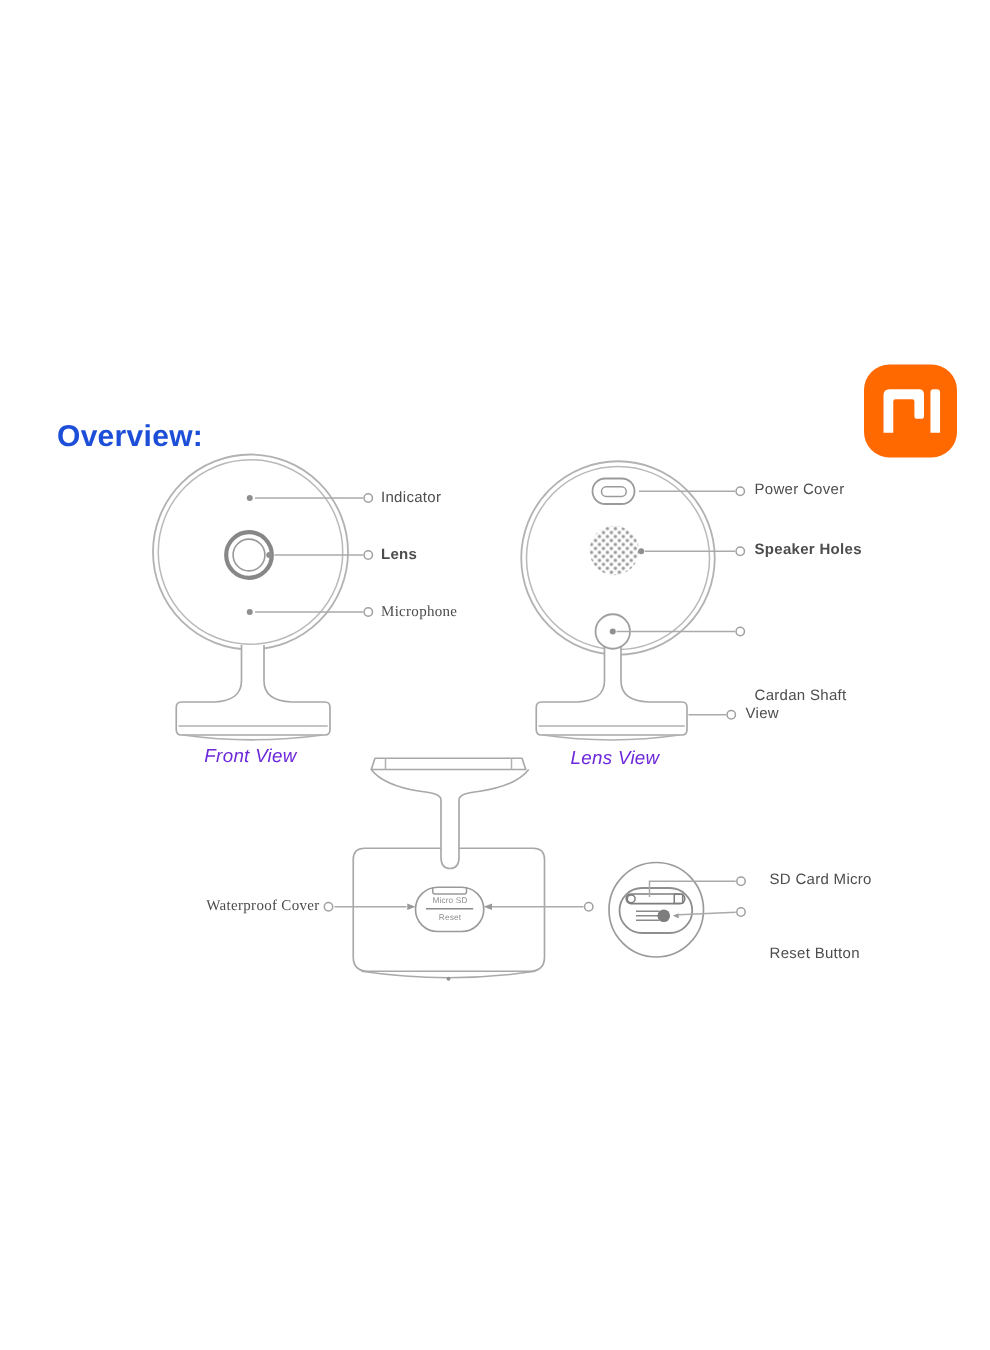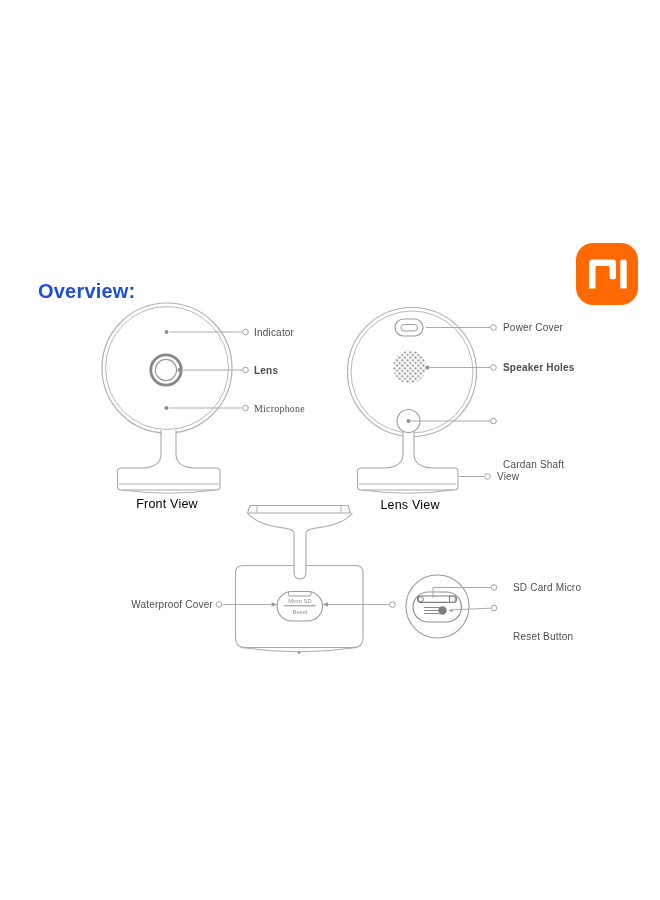--- a/index.html
+++ b/index.html
@@ -1,23 +1,23 @@
 <!DOCTYPE html>
 <html><head>
 <meta charset="utf-8">
 <style>
   html,body{margin:0;padding:0;background:#fff;}
   #page{position:relative;width:660px;height:900px;background:#ffffff;overflow:hidden;
         font-family:"Liberation Sans", sans-serif;}
   #art{position:absolute;left:0;top:0;}
   .lbl{position:absolute;transform:translateY(-50%);white-space:nowrap;
        font-size:10px;letter-spacing:.2px;color:#4d4d4d;}
-  .lbl-right{transform:translate(-100%,-50%);}
+  .lbl-right{transform:translate(-100%,-50%);font-family:Liberation Serif, serif;}
   .caption{position:absolute;transform:translateX(-50%);white-space:nowrap;
-       font-size:12.5px;letter-spacing:.2px;color:#000000;}
+       font-size:12.5px;letter-spacing:.2px;color:#6d28d9;font-style:italic;}
   .heading{position:absolute;left:38px;top:280px;font-size:20px;font-weight:bold;
        color:#1d4ed8;letter-spacing:.2px;}
   .tiny{position:absolute;transform:translate(-50%,-50%);font-size:5.5px;color:#8f8f8f;
        letter-spacing:.1px;white-space:nowrap;}
 </style>
 </head>
 <body>
 
 <div id="page">
 

